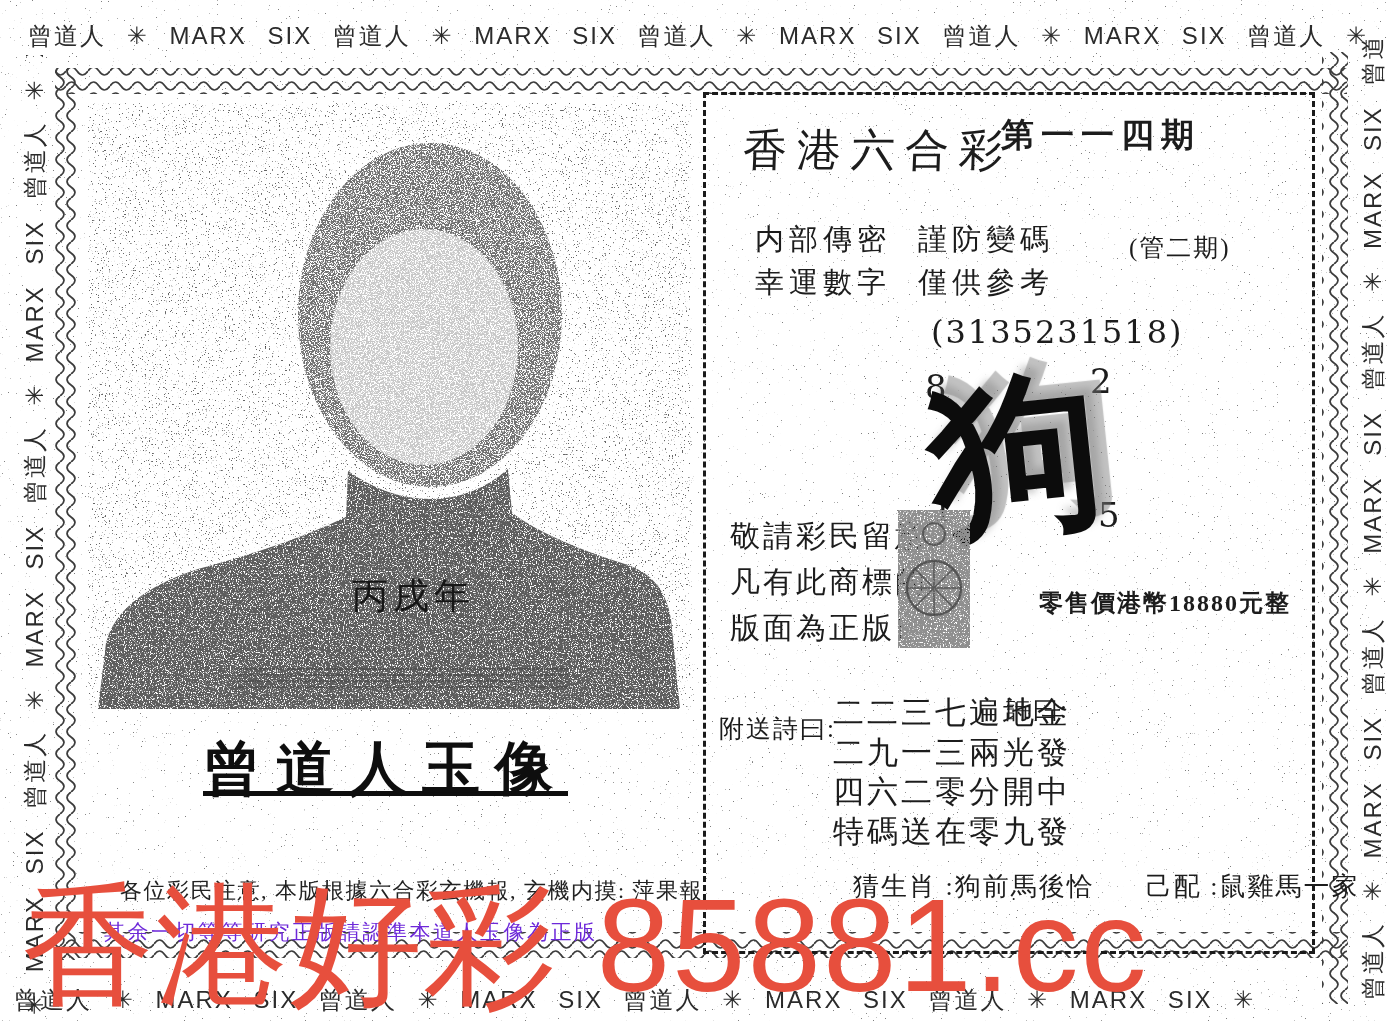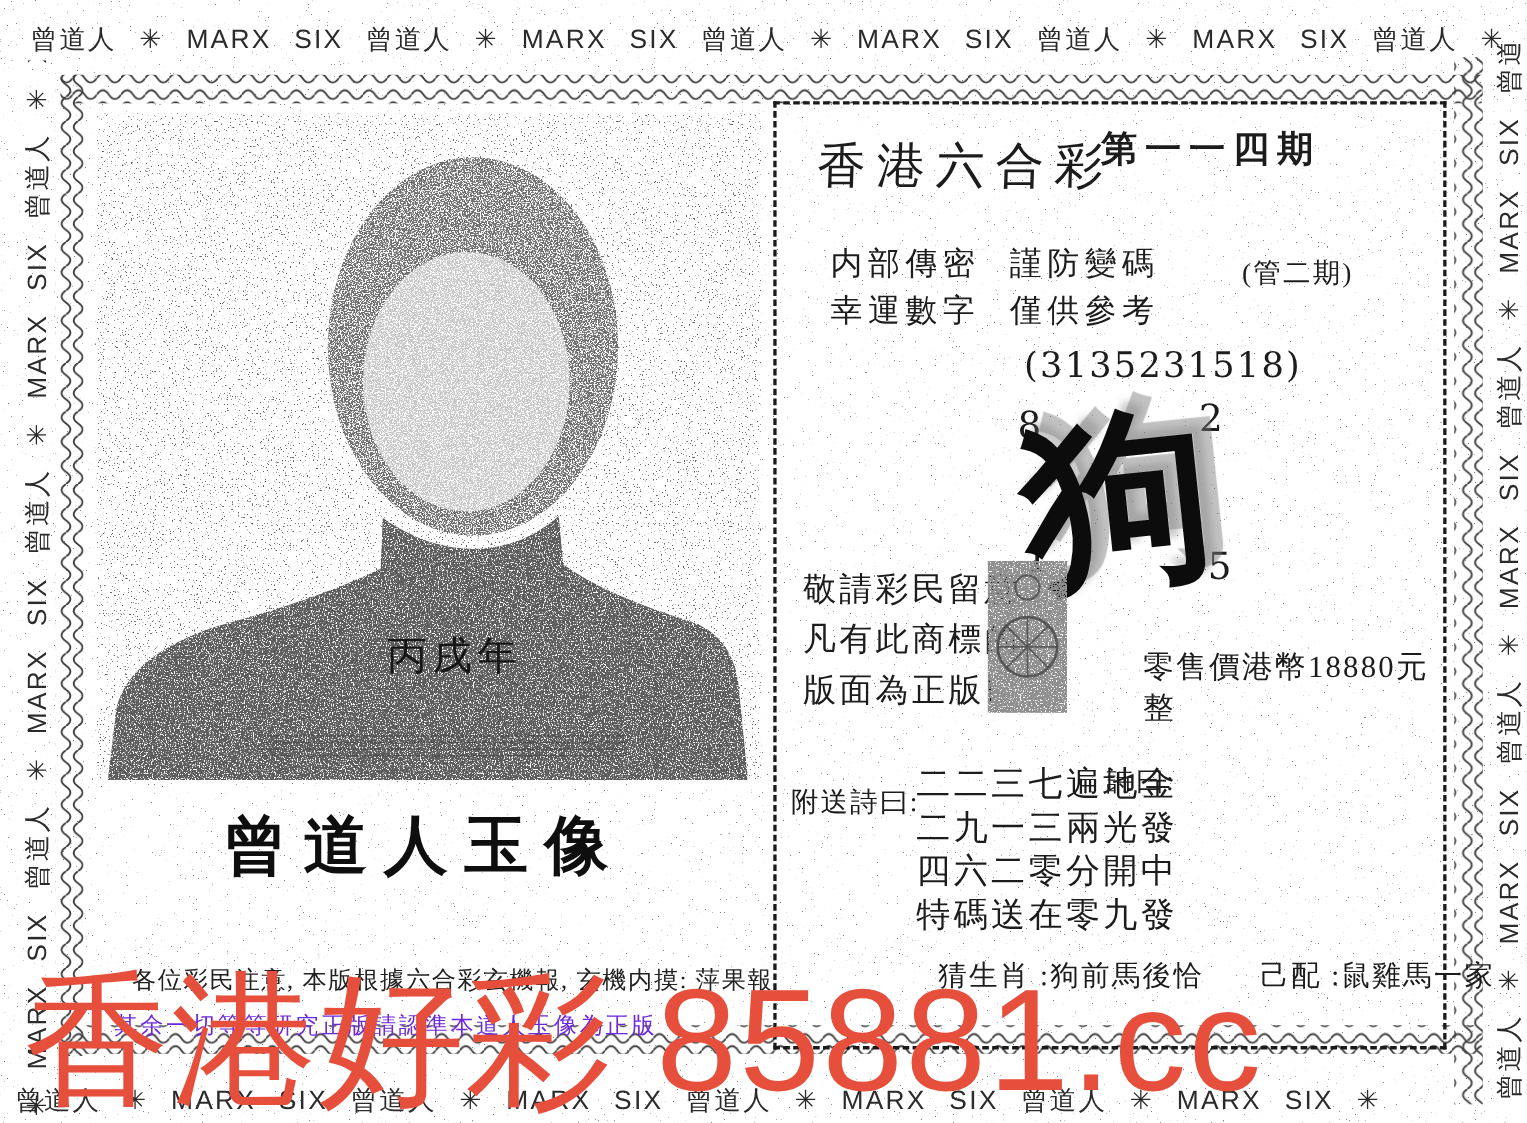--- a/index.html
+++ b/index.html
@@ -26,32 +26,32 @@
   .panel-note{position:absolute;left:423px;top:136px;font-size:25px;letter-spacing:2px;}
   .lucky{position:absolute;left:225px;top:218px;font-size:32px;letter-spacing:2px;font-family:"DejaVu Serif",serif;}
   .cnum{position:absolute;font-size:34px;font-family:"DejaVu Serif",serif;}
   .zodiac{
     position:absolute;left:208px;top:262px;width:204px;height:212px;
     font-size:172px;line-height:200px;text-align:center;font-weight:bold;
     color:#0c0c0c;transform:rotate(-6deg);
     text-shadow:18px -14px 1px rgba(120,120,120,.45), 9px -7px 7px rgba(110,110,110,.35);
   }
   .notice{position:absolute;left:24px;top:418px;font-size:30px;letter-spacing:3px;line-height:46px;}
-  .price{position:absolute;left:333px;top:492px;font-size:28px;letter-spacing:2px;}
+  .price{position:absolute;left:333px;top:492px;font-size:24px;letter-spacing:2px;font-weight:bold;}
   .poem-label{position:absolute;font-size:25px;letter-spacing:2px;}
   .poem-lines{position:absolute;font-size:31px;letter-spacing:3px;line-height:39.5px;}
   .guessrow{position:absolute;left:147px;top:774px;font-size:26px;letter-spacing:2px;white-space:nowrap;}
   .guessrow .gap{display:inline-block;width:34px;}
   .guess2{position:absolute;left:200px;top:808px;font-size:23px;letter-spacing:2px;white-space:nowrap;}
   .gdots{position:absolute;left:305px;top:796px;font-size:16px;letter-spacing:10px;color:#222;}
   
   .year-label{position:absolute;left:352px;top:572px;font-size:36px;letter-spacing:5px;color:#161616;}
   .caption{
     position:absolute;left:203px;top:730px;font-size:58px;font-weight:bold;
-    letter-spacing:15px;color:#0e0e0e;
+    letter-spacing:15px;color:#0e0e0e;text-decoration:underline;
   }
   .footer1{position:absolute;left:96px;top:876px;font-size:22px;letter-spacing:1.5px;color:#222;margin-left:24px;}
   .footer2{position:absolute;left:104px;top:918px;font-size:21px;letter-spacing:2.5px;color:#6d28d9;}
   .watermark{
     position:absolute;left:22px;top:880px;z-index:30;
     font-family:"Liberation Sans",sans-serif;font-weight:normal;
     font-size:132px;letter-spacing:2px;white-space:nowrap;line-height:1;
   }
 </style>
 </head>

